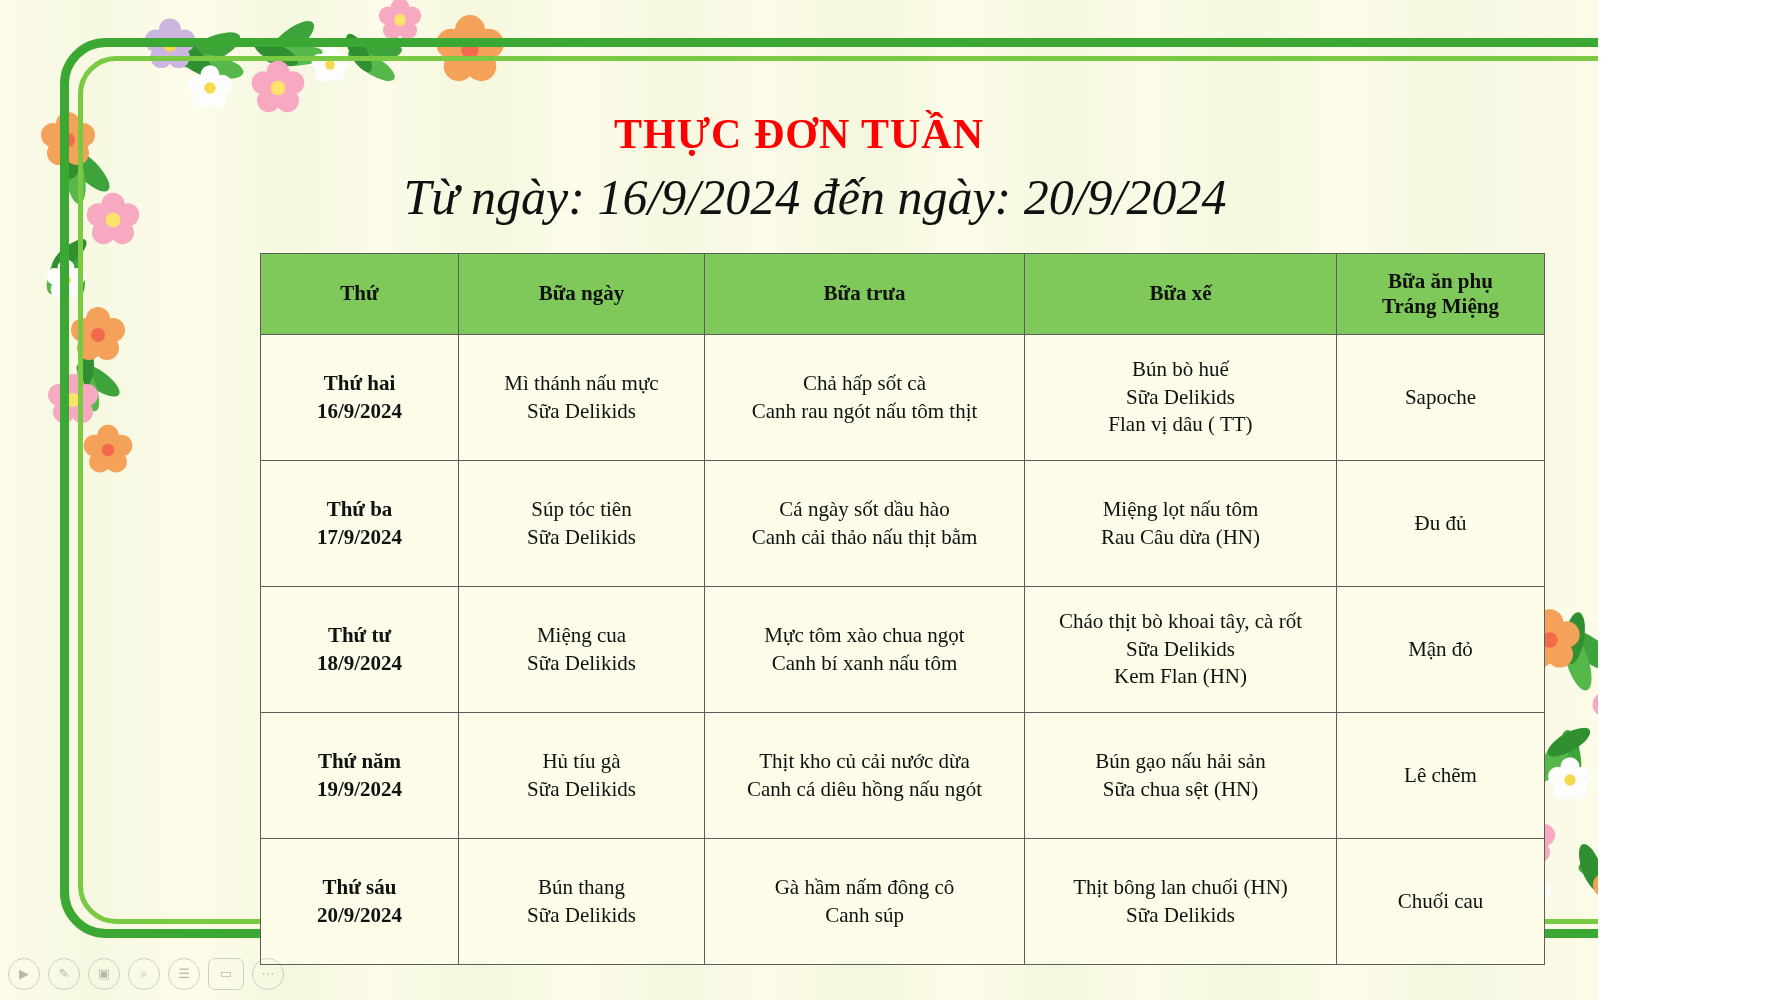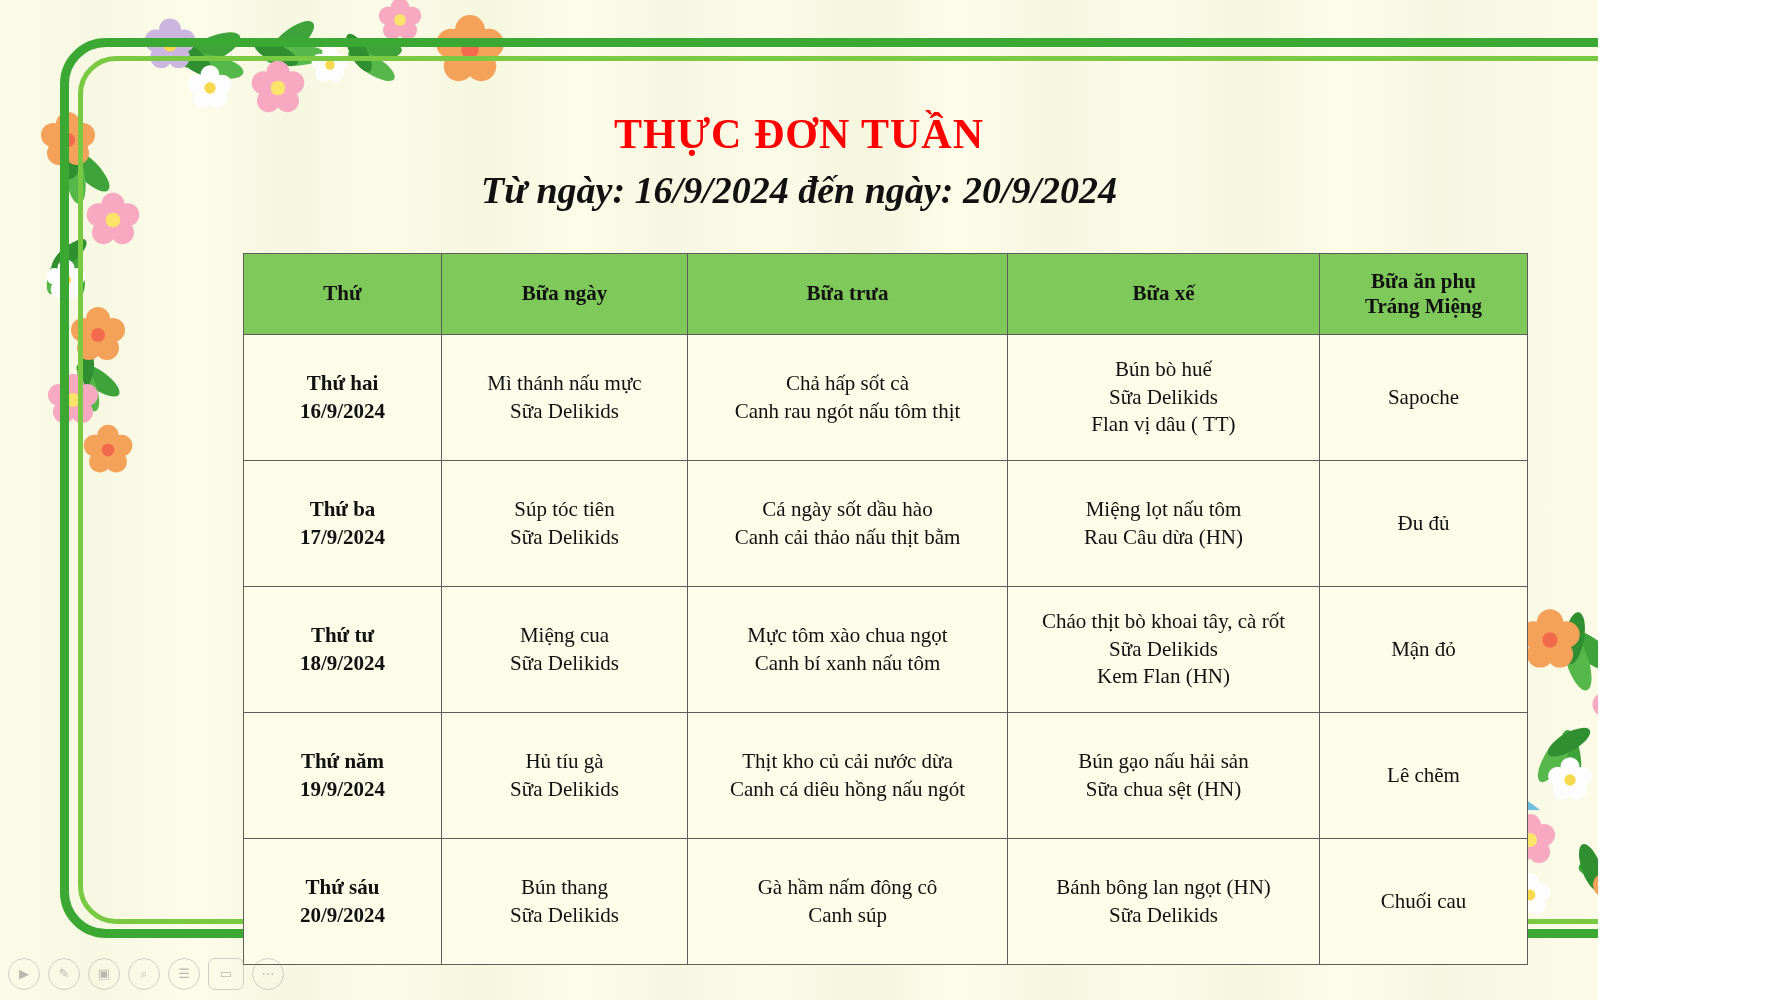--- a/index.html
+++ b/index.html
@@ -60,34 +60,34 @@
     text-align: center;
     font-size: 42px;
     font-weight: bold;
     color: #ff0000;
     letter-spacing: 1px;
     font-family: "Liberation Serif", serif;
   }
   .title-sub {
     position: absolute;
     top: 168px;
-    left: 0;
+    left: 16px;
     width: 100%;
     text-align: center;
-    font-size: 38px;
-    font-weight: bold;
+    font-size: 50px;
+    font-weight: normal;
     font-style: italic;
     color: #111111;
     font-family: "Liberation Serif", serif;
   }
 
   
   .menu-table-wrap {
     position: absolute;
-    left: 243px;
+    left: 260px;
     top: 253px;
     width: 1284px;
   }
   table.menu {
     border-collapse: collapse;
     width: 100%;
     table-layout: fixed;
     background: #fcfce9;
   }
   table.menu th, table.menu td {
@@ -394,21 +394,21 @@
           </td>
           <td>
             <span class="line">Bún thang</span>
             <span class="line">Sữa Delikids</span>
           </td>
           <td>
             <span class="line">Gà hầm nấm đông cô</span>
             <span class="line">Canh súp</span>
           </td>
           <td>
-            <span class="line">Bánh bông lan ngọt (HN)</span>
+            <span class="line">Thịt bông lan chuối (HN)</span>
             <span class="line">Sữa Delikids</span>
           </td>
           <td>
             <span class="line">Chuối cau</span>
           </td>
         </tr>
       </tbody>
     </table>
   </div>
 

